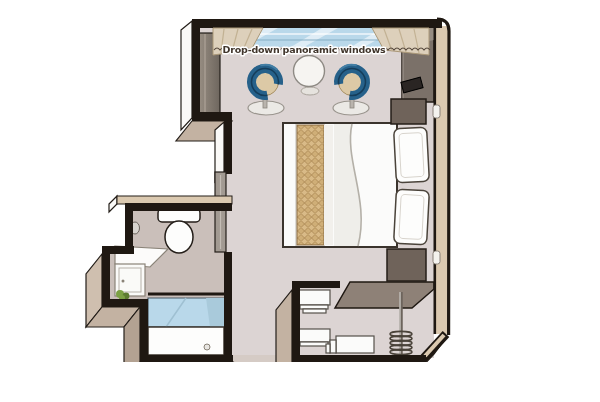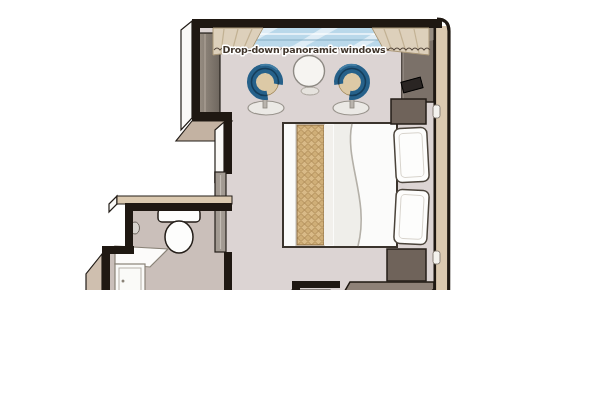--- a/index.html
+++ b/index.html
@@ -1,16 +1,16 @@
 <!DOCTYPE html>
 <html style="--wallBlack: #1f1812; --outline: #241e19; --wallCapBeige: #dbc9b0; --faceTan: #c3b2a2; --faceTanLight: #cfbfaf; --faceTanDark: #b3a292; --faceWhite: #faf9f7; --floorMain: #dcd4d3; --floorBath: #cabfba; --floorEntry: #d5cbc5; --glassBlue: #b9d8ea; --glassLine: #86aec4; --curtainBeige: #ddd0bb; --curtainEdge: #ab9878; --chairBlue: #26618a; --chairBlueDark: #153d5a; --chairBlueLight: #447fa5; --cushionBeige: #dcc9a6; --cushionEdge: #a78f63; --runnerTan: #d2b183; --runnerTanDark: #a8854f; --furnitureDark: #6f635a; --tvBlack: #2a2523; --wardrobeGray: #847a70; --doorGray: #a29a92; --canopyTaupe: #8e8177; --white: #fdfdfc; --shelfWhite: #fbfbfa; --plantGreen: #7ca144; --plantGreenDark: #5d7c31; --textColor: #41362c;"><head>
 <meta charset="utf-8">
 <style>
   html,body{margin:0;padding:0;background:#ffffff;}
-  .stage{position:relative;width:600px;height:290px;background:#ffffff;overflow:hidden;
+  .stage{position:relative;width:600px;height:362px;background:#ffffff;overflow:hidden;
          font-family:"DejaVu Sans","Liberation Sans",sans-serif;}
   svg{position:absolute;left:0;top:0;}
   
   .wall      {fill:var(--wallBlack);}
   .wall-line {stroke:var(--wallBlack);}
   .cap       {fill:var(--wallCapBeige);}
   .face      {fill:var(--faceTan);stroke:var(--outline);stroke-width:1.2;}
   .face-lt   {fill:var(--faceTanLight);stroke:var(--outline);stroke-width:1.2;}
   .face-dk   {fill:var(--faceTanDark);stroke:var(--outline);stroke-width:1.2;}
   .face-wh   {fill:var(--faceWhite);stroke:var(--outline);stroke-width:1.2;}

